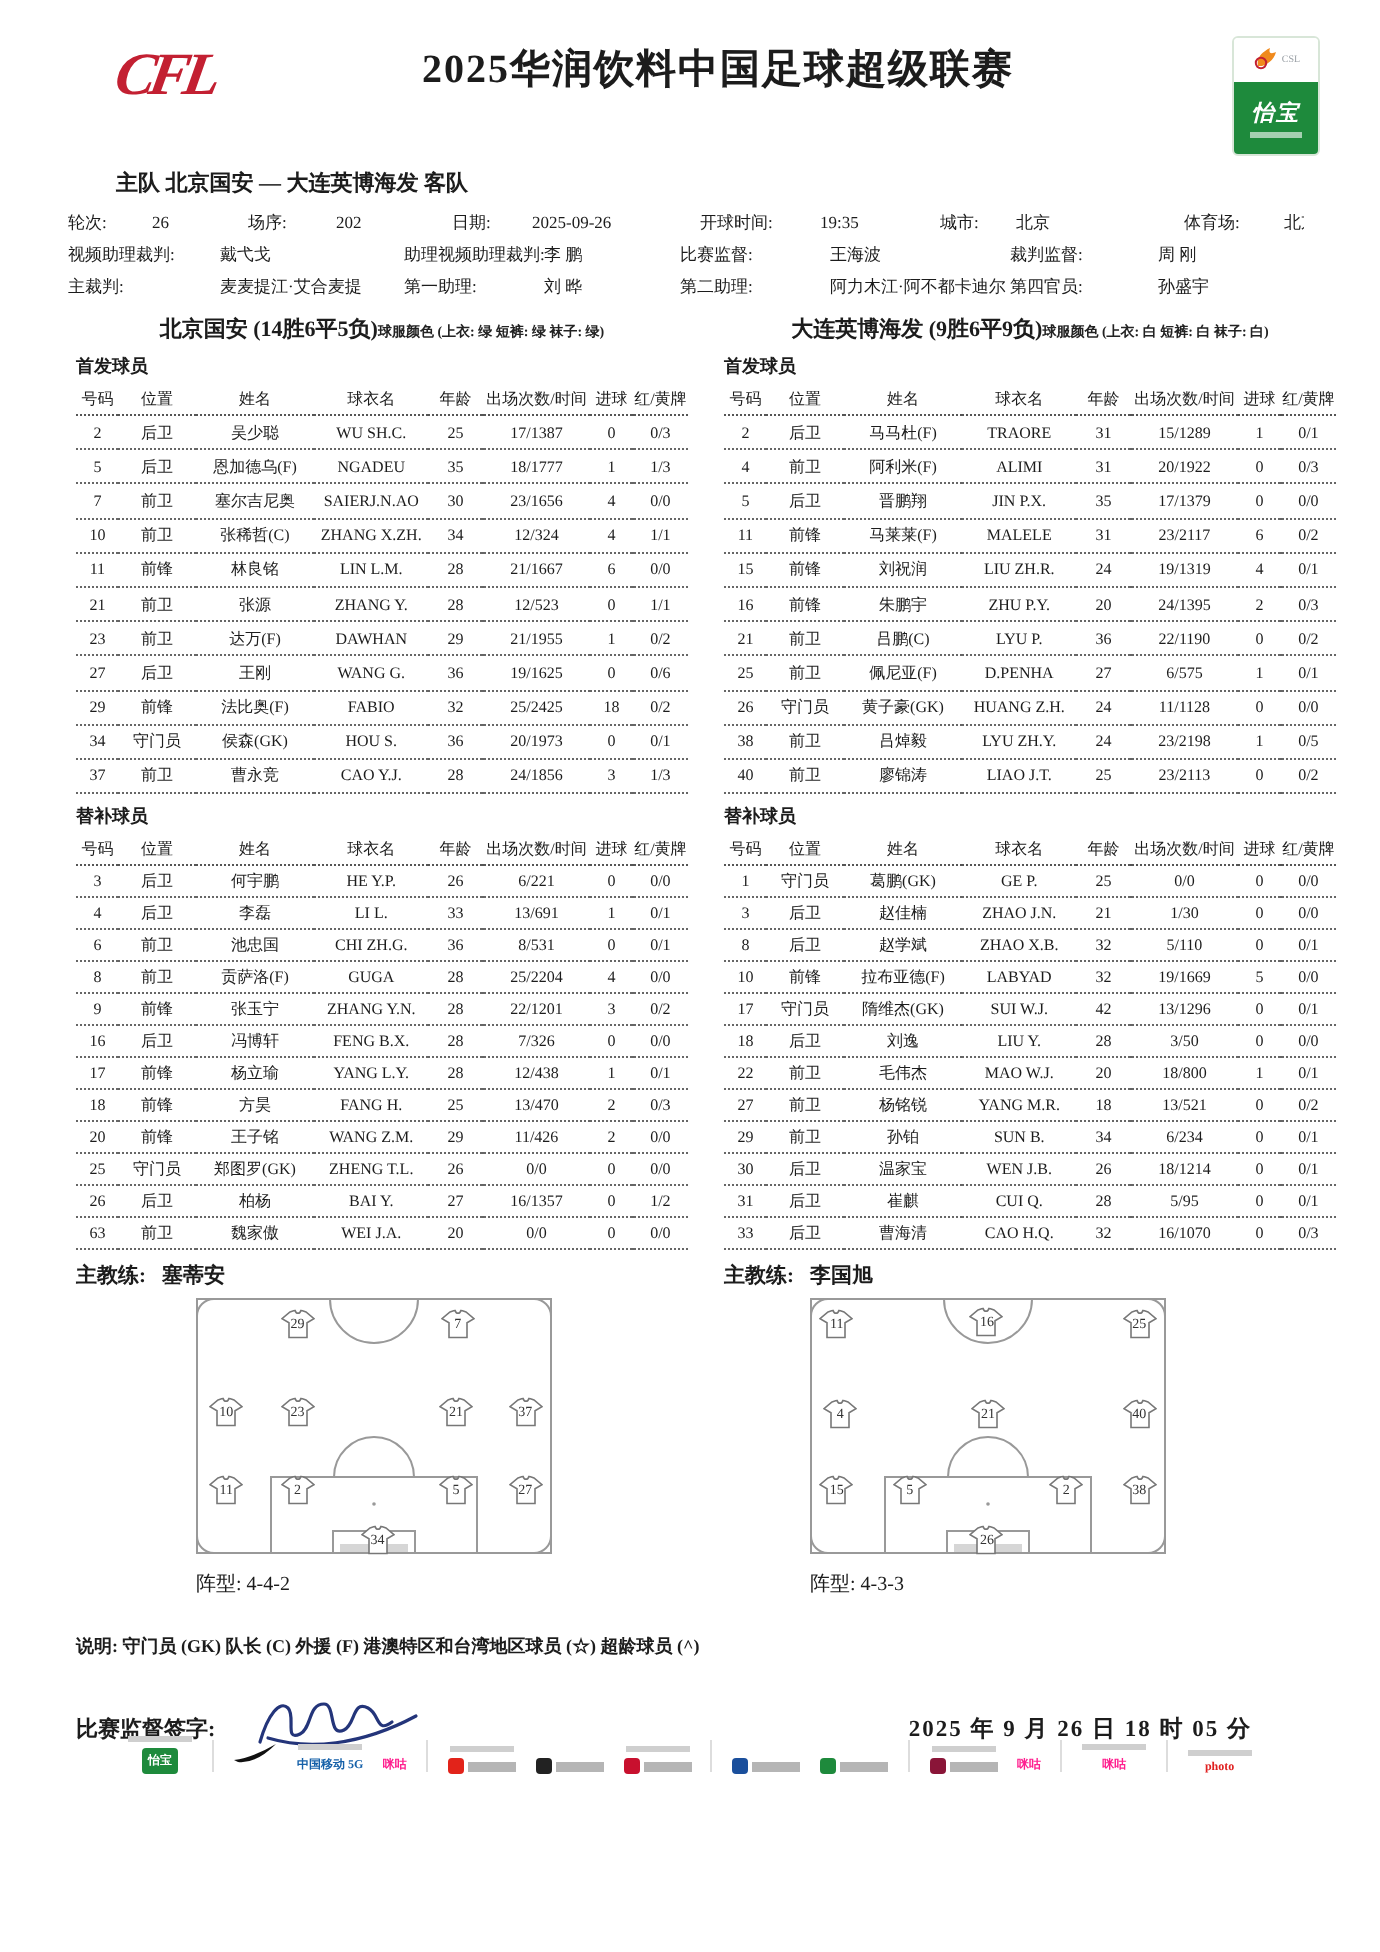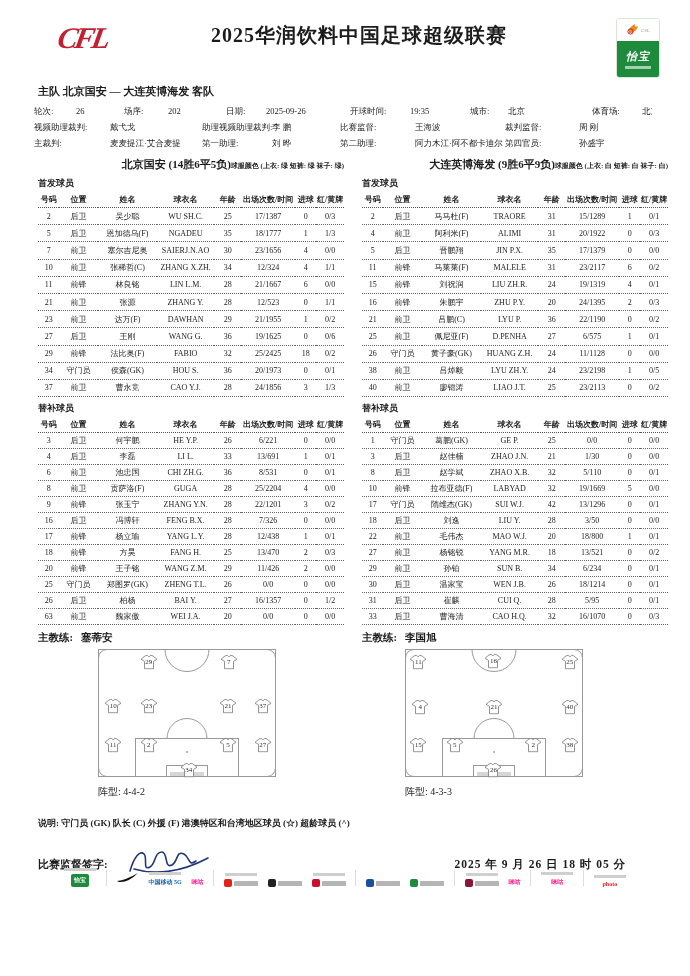--- a/index.html
+++ b/index.html
@@ -18,36 +18,36 @@
   .cslbox{width:110px;display:flex;justify-content:flex-end;}
   .csl-badge{width:42px;height:58px;border:1px solid #d8e6d8;border-radius:3px;overflow:hidden;
              display:flex;flex-direction:column;}
   .csl-top{height:22px;background:#fff;display:flex;align-items:center;justify-content:center;gap:1px;}
   .csl-word{font-size:5px;color:#9aa0a6;}
   .csl-bot{flex:1;background:#1e8a3c;display:flex;flex-direction:column;align-items:center;justify-content:center;gap:2px;}
   .csl-brand{color:#fff;font-weight:700;font-size:11px;font-style:italic;letter-spacing:1px;}
   .csl-sub{width:26px;height:3px;background:rgba(255,255,255,.6);}
 
   
-  .teamline{padding:6px 38px 0 38px;font-size:11px;font-weight:700;}
+  .teamline{padding:6px 38px 0 38px;font-size:11px;font-weight:700;margin-left:20px;}
   .info{padding:4px 38px 0 34px;}
   .irow{display:grid;font-size:8.5px;line-height:16px;white-space:nowrap;}
   .irow.r1{grid-template-columns:42px 48px 44px 58px 40px 84px 60px 60px 38px 84px 50px 1fr;}
   .irow.r4{grid-template-columns:76px 92px 70px 68px 75px 90px 74px 1fr;}
   .irow span{overflow:hidden;}
 
   
   .cols{display:flex;padding:6px 22px 0 38px;gap:18px;}
   .col{width:306px;}
-  .teamhead{display:flex;align-items:baseline;justify-content:flex-end;}
+  .teamhead{display:flex;align-items:baseline;justify-content:center;}
   .tname{font-size:11px;font-weight:700;white-space:nowrap;}
   .kit{font-size:7px;font-weight:700;white-space:nowrap;color:#222;}
   .seclabel{font-size:9px;font-weight:700;margin-top:5px;}
   table{width:100%;border-collapse:collapse;table-layout:fixed;margin-top:2px;}
-  th{font-size:8px;font-weight:700;padding:2px 0;border-bottom:1px dotted #555;white-space:nowrap;overflow:hidden;}
+  th{font-size:8px;font-weight:400;padding:2px 0;border-bottom:1px dotted #555;white-space:nowrap;overflow:hidden;}
   td{font-size:8px;text-align:center;border-bottom:1px dotted #666;white-space:nowrap;overflow:hidden;}
   table.starters td{padding:2.6px 0;}
   table.subs td{padding:2px 0;}
   .coach{font-size:10.5px;font-weight:700;margin-top:6px;}
   .coach .cname{margin-left:8px;}
 
   
   .pitches{display:flex;padding:4px 38px 0 38px;}
   .pwrap{width:50%;}
   .pitch{position:relative;width:178px;height:128px;margin-left:60px;}

